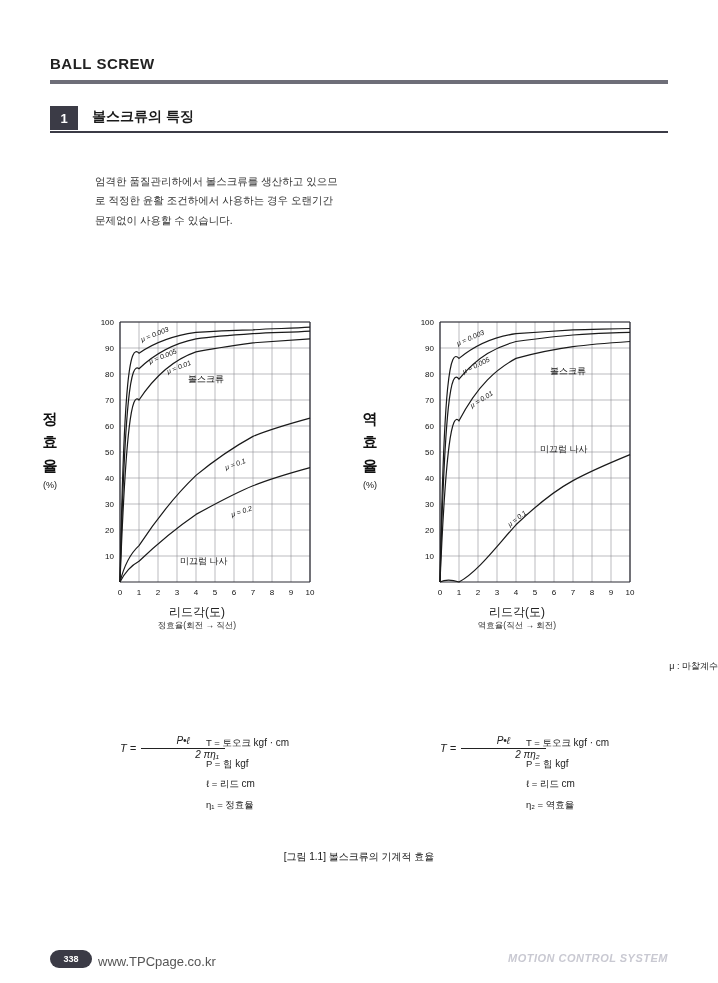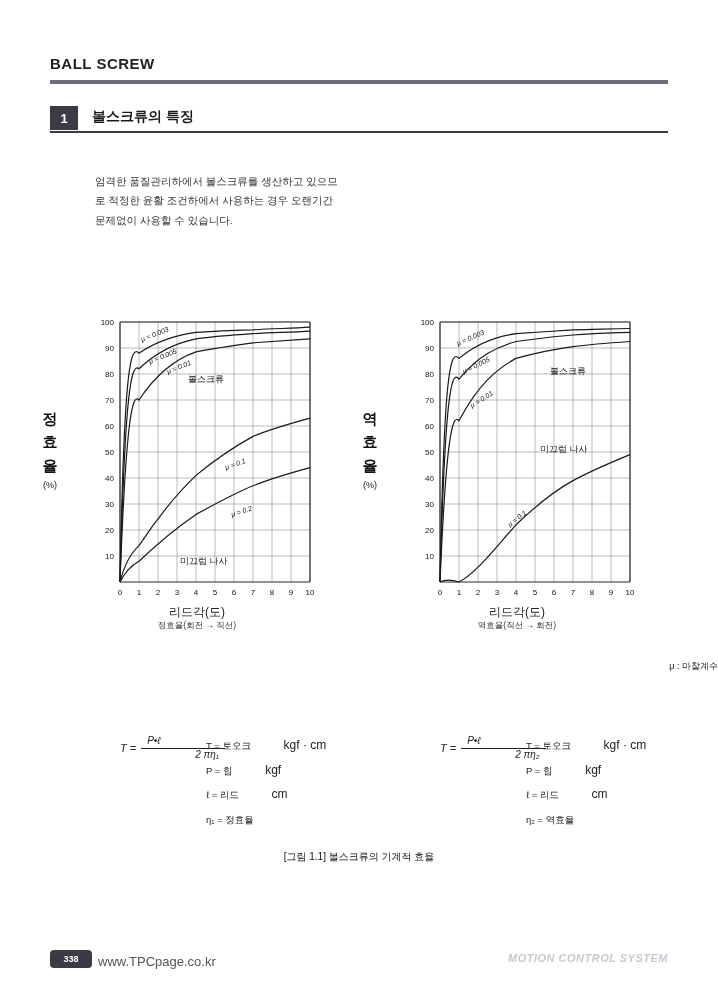--- a/index.html
+++ b/index.html
@@ -70,39 +70,39 @@
     position:absolute;left:0;top:660px;width:718px;text-align:right;
     font-size:9px;color:#222;
   }
 
   
   .formula-block{position:absolute;font-size:9.5px;color:#222;}
   .formula-left{left:120px;top:735px;}
   .formula-right{left:440px;top:735px;}
   .frac-row{display:flex;align-items:center;gap:5px;}
   .eqT{font-size:11px;}
-  .frac{display:inline-block;text-align:left;line-height:1.25;}
+  .frac{display:inline-block;text-align:center;line-height:1.25;}
   .frac .num{display:block;padding:0 6px;font-size:10px;}
   .frac .bar{display:block;border-top:1px solid #222;}
   .frac .den{display:block;padding:0 6px;font-size:10px;margin-left:48px;}
   .legend{position:absolute;left:86px;top:-2px;font-size:9.5px;line-height:2.05;white-space:nowrap;}
-  .legend .sm{font-size:12px;margin-left:30px;}
+  .legend .sm{font-size:10px;}
   .ital{font-style:italic;}
 
   .figcaption{
     position:absolute;left:0;top:850px;width:718px;text-align:center;
     font-size:10px;color:#111;
   }
 
   
   .footer-bar{
     position:absolute;left:50px;top:950px;width:618px;height:20px;
   }
   .pagenum{
-    position:absolute;left:0;top:0;width:42px;height:18px;border-radius:4px;
+    position:absolute;left:0;top:0;width:42px;height:18px;border-radius:9px;
     background:#3b3b46;color:#fff;font-size:9px;font-weight:bold;
     display:flex;align-items:center;justify-content:center;
   }
   .footer-url{
     position:absolute;left:48px;top:4px;font-size:13px;color:#555;
   }
   .footer-brand{
     position:absolute;right:0;top:2px;font-size:11px;font-weight:bold;
     font-style:italic;color:#c9c9d2;letter-spacing:.5px;
   }

